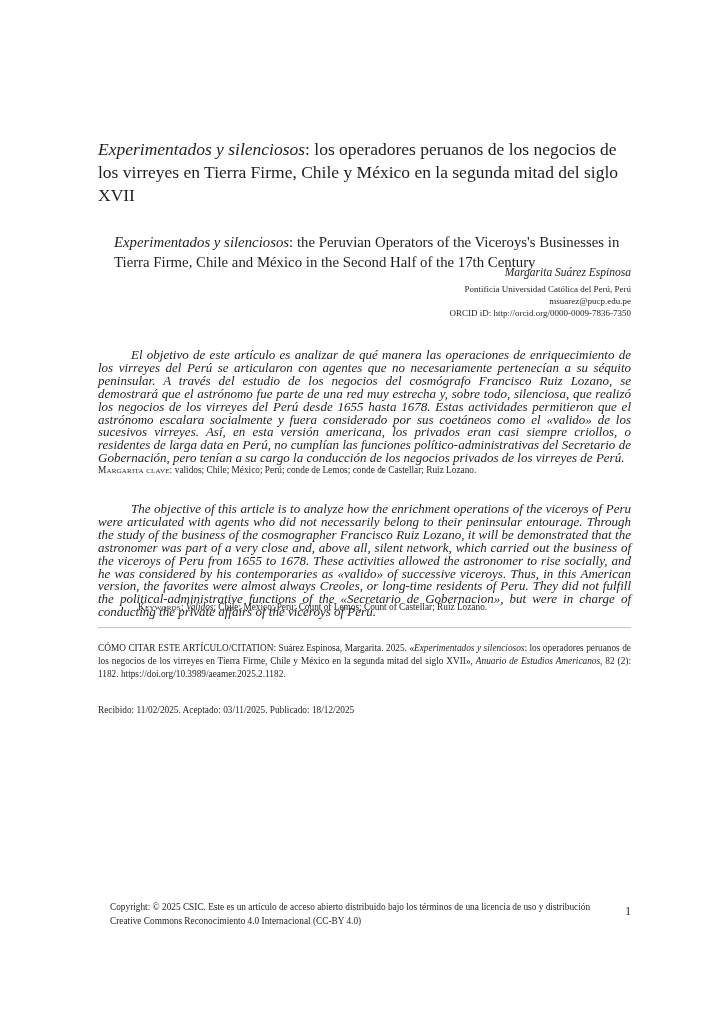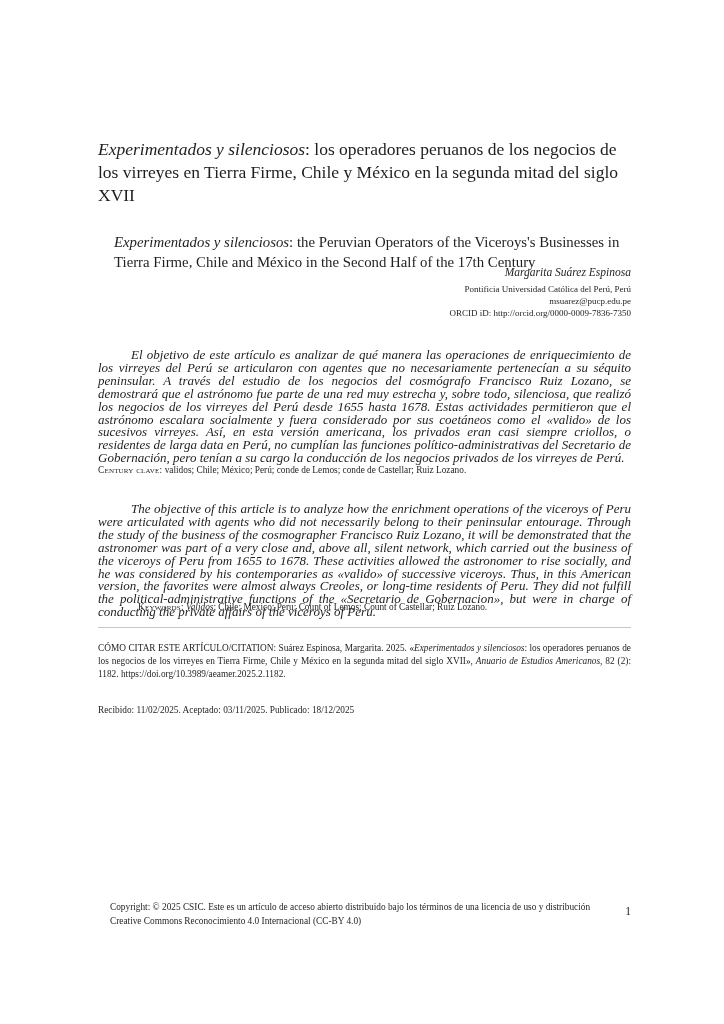--- a/index.html
+++ b/index.html
@@ -118,21 +118,21 @@
       <div>Pontificia Universidad Católica del Perú, Perú</div>
       <div>msuarez@pucp.edu.pe</div>
       <div>ORCID iD: http://orcid.org/0000-0009-7836-7350</div>
     </div>
   </div>
 
   <div class="abstract abstract-es">
     <span class="indent">El objetivo de este artículo es analizar de qué manera las operaciones de enriquecimiento de los virreyes del Perú se articularon con agentes que no necesariamente pertenecían a su séquito peninsular. A través del estudio de los negocios del cosmógrafo Francisco Ruiz Lozano, se demostrará que el astrónomo fue parte de una red muy estrecha y, sobre todo, silenciosa, que realizó los negocios de los virreyes del Perú desde 1655 hasta 1678. Estas actividades permitieron que el astrónomo escalara socialmente y fuera considerado por sus coetáneos como el «valido» de los sucesivos virreyes. Así, en esta versión americana, los privados eran casi siempre criollos, o residentes de larga data en Perú, no cumplían las funciones político-administrativas del Secretario de Gobernación, pero tenían a su cargo la conducción de los negocios privados de los virreyes de Perú.</span>
   </div>
 
-  <div class="keywords-line keywords-es"><span class="sc-label">Century clave:</span><span> validos; Chile; México; Perú; conde de Lemos; conde de Castellar; Ruiz Lozano.</span></div>
+  <div class="keywords-line keywords-es"><span class="sc-label">Margarita clave:</span><span> validos; Chile; México; Perú; conde de Lemos; conde de Castellar; Ruiz Lozano.</span></div>
 
   <div class="abstract abstract-en">
     <span class="indent">The objective of this article is to analyze how the enrichment operations of the viceroys of Peru were articulated with agents who did not necessarily belong to their peninsular entourage. Through the study of the business of the cosmographer Francisco Ruiz Lozano, it will be demonstrated that the astronomer was part of a very close and, above all, silent network, which carried out the business of the viceroys of Peru from 1655 to 1678. These activities allowed the astronomer to rise socially, and he was considered by his contemporaries as «valido» of successive viceroys. Thus, in this American version, the favorites were almost always Creoles, or long-time residents of Peru. They did not fulfill the political-administrative functions of the «Secretario de Gobernacion», but were in charge of conducting the private affairs of the viceroys of Peru.</span>
   </div>
 
   <div class="keywords-line keywords-en"><span class="sc-label">Keywords:</span><i> Validos</i><span>; Chile; Mexico; Peru; Count of Lemos; Count of Castellar; Ruiz Lozano.</span></div>
 
   <div class="rule"></div>
 
   <div class="citation"><span>CÓMO CITAR ESTE ARTÍCULO/CITATION:</span><span> Suárez Espinosa, Margarita. 2025. «</span><i>Experimentados y silenciosos</i><span>: los operadores peruanos de los negocios de los virreyes en Tierra Firme, Chile y México en la segunda mitad del siglo XVII», </span><i>Anuario de Estudios Americanos</i><span>, 82 (2): 1182. https://doi.org/10.3989/aeamer.2025.2.1182.</span></div>

